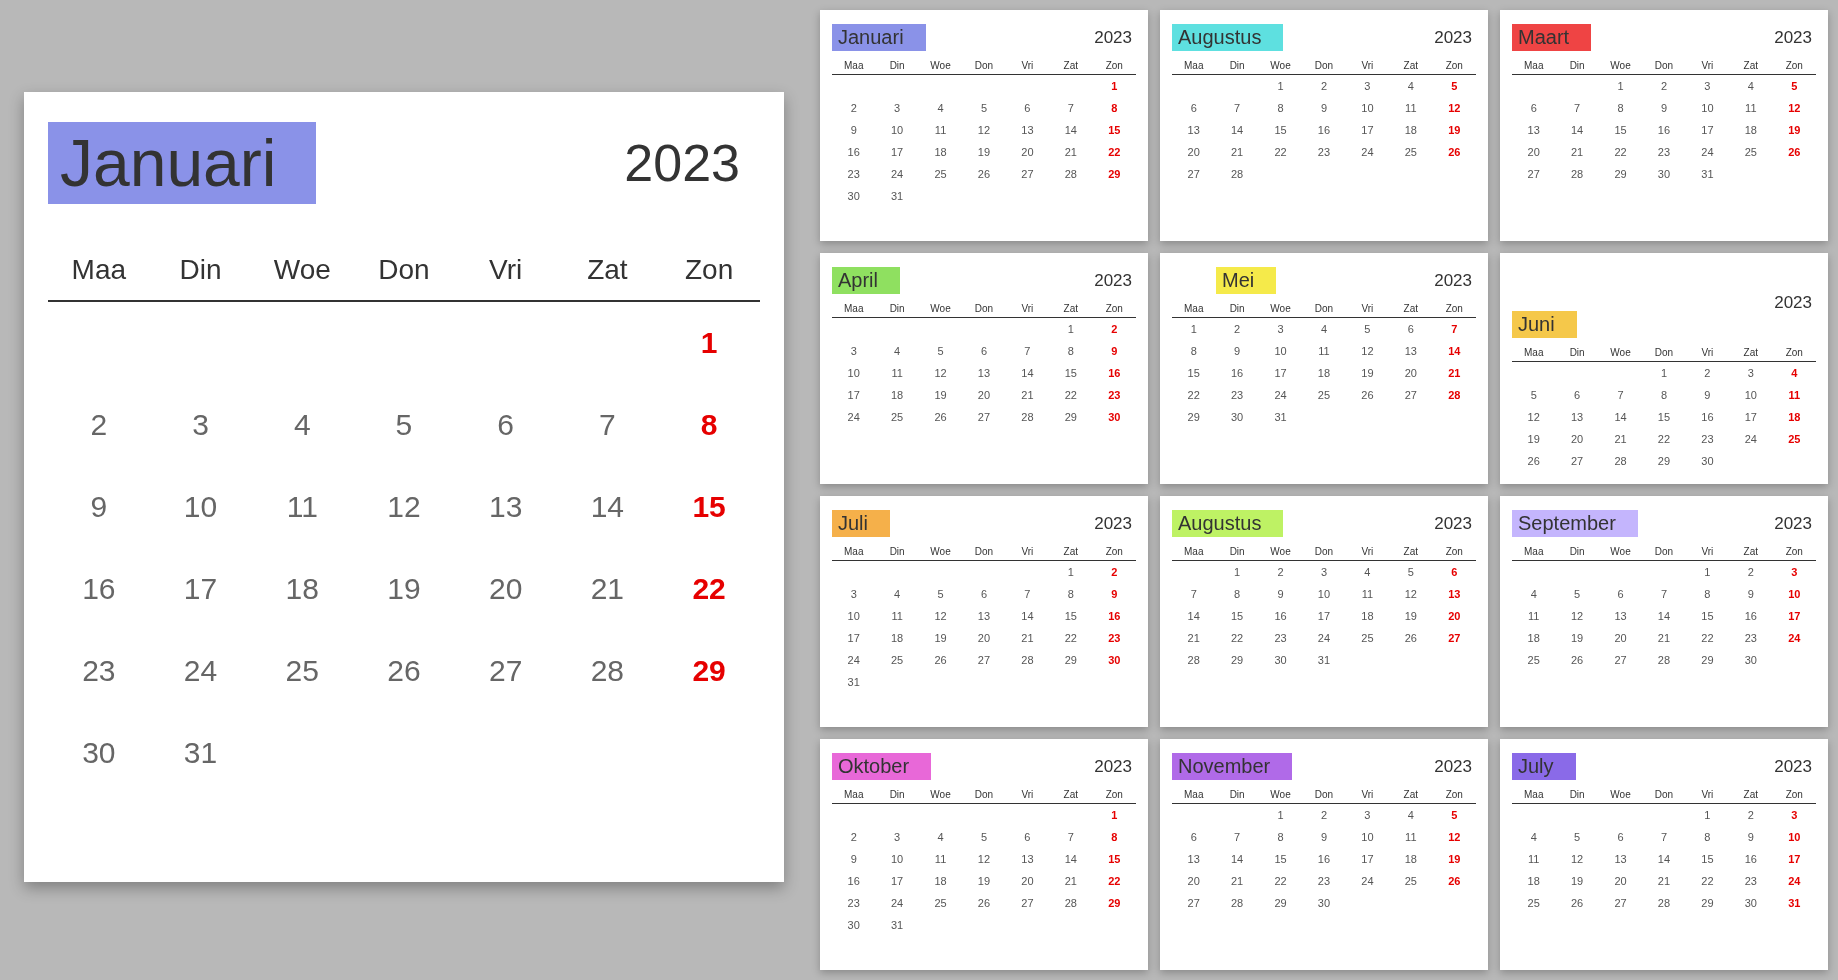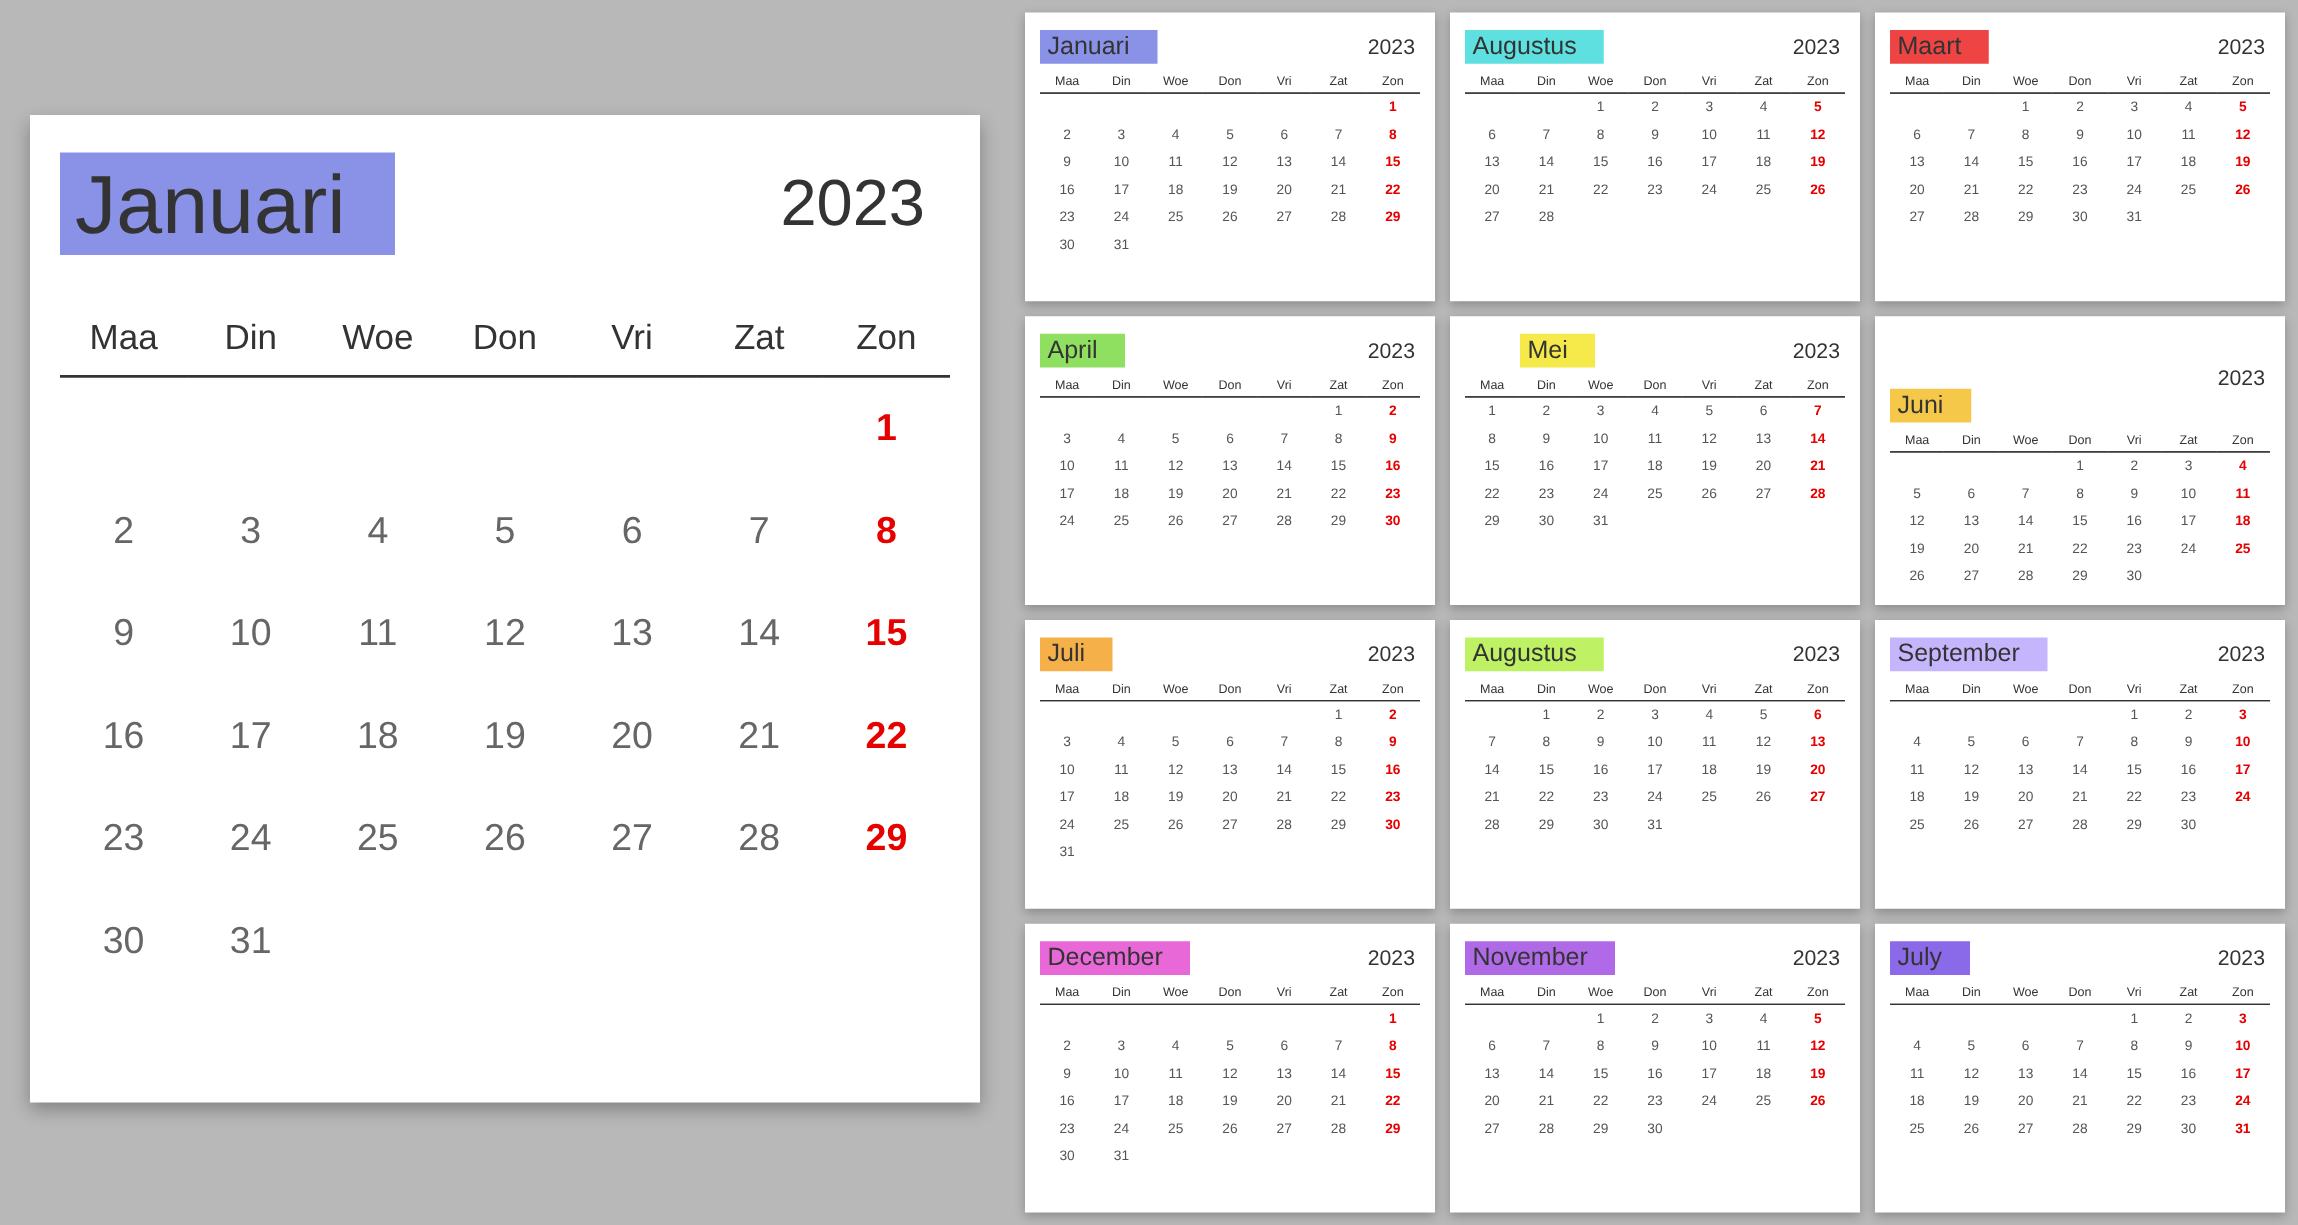--- a/index.html
+++ b/index.html
@@ -814,21 +814,21 @@
             <td>28</td>
             <td>29</td>
             <td>30</td>
             <td></td>
           </tr>
         </tbody>
       </table>
     </div>
     <div class="mini-card">
       <div class="mini-head">
-        <div class="mini-month-box" style="background: rgb(232, 104, 216);">December</div>
+        <div class="mini-month-box" style="background: rgb(232, 104, 216);">Oktober</div>
         <div class="mini-year">2023</div>
       </div>
       <table class="mini-grid">
         <thead>
           <tr>
             <th>Maa</th>
             <th>Din</th>
             <th>Woe</th>
             <th>Don</th>
             <th>Vri</th>

